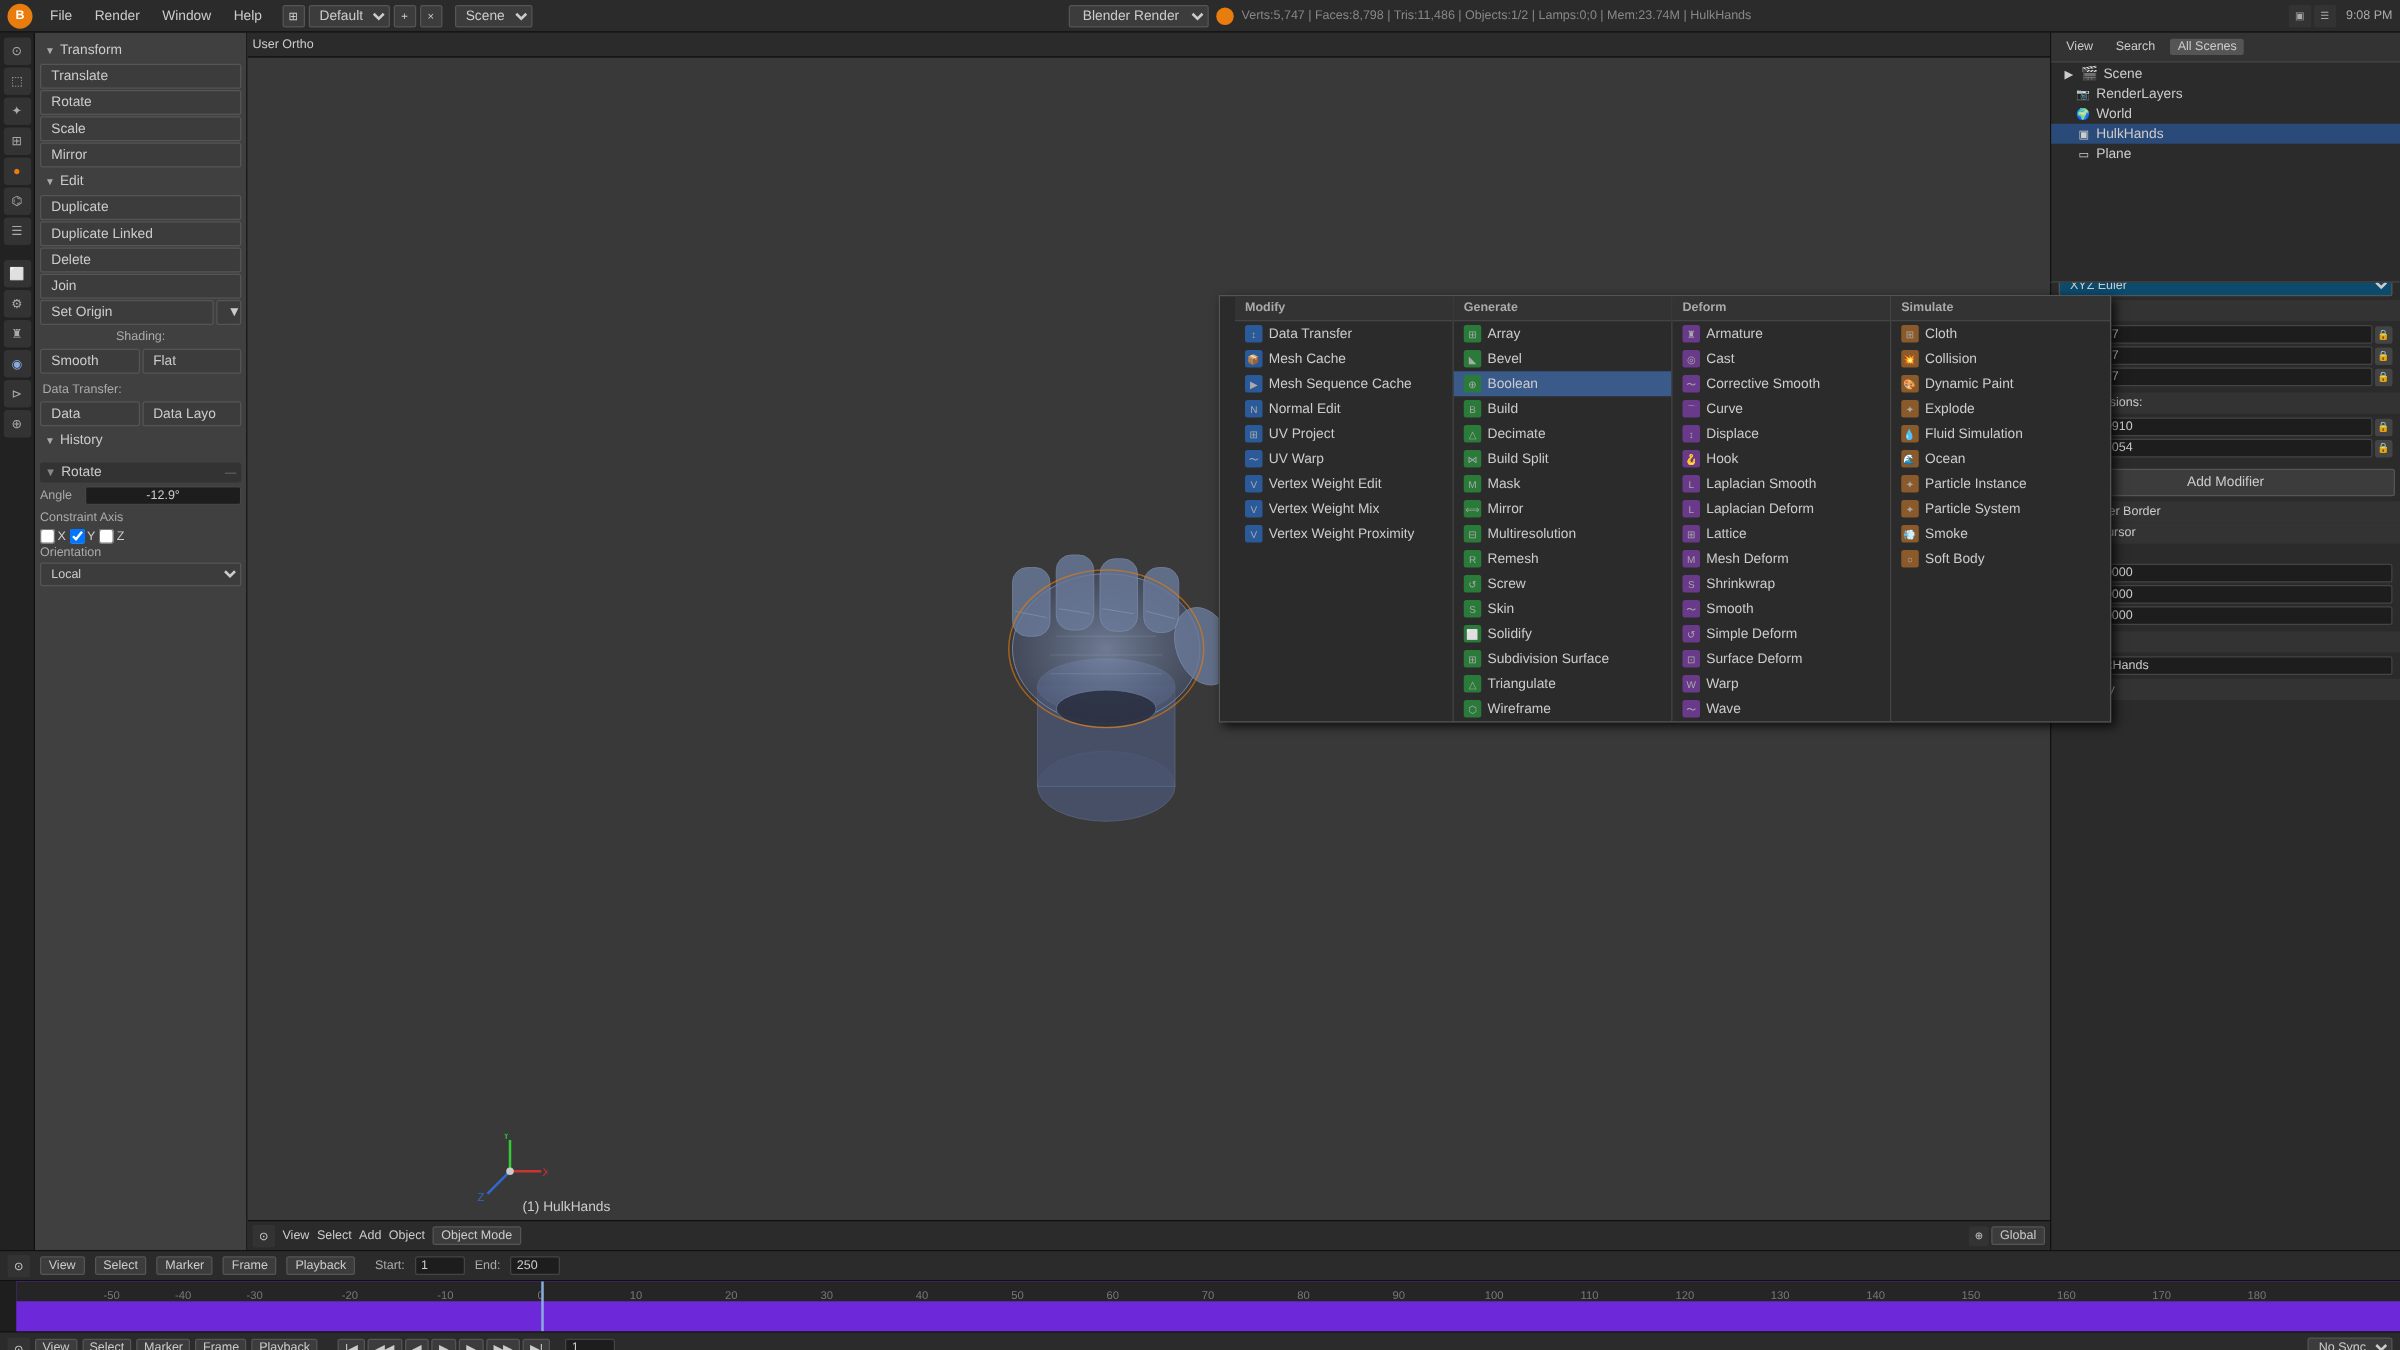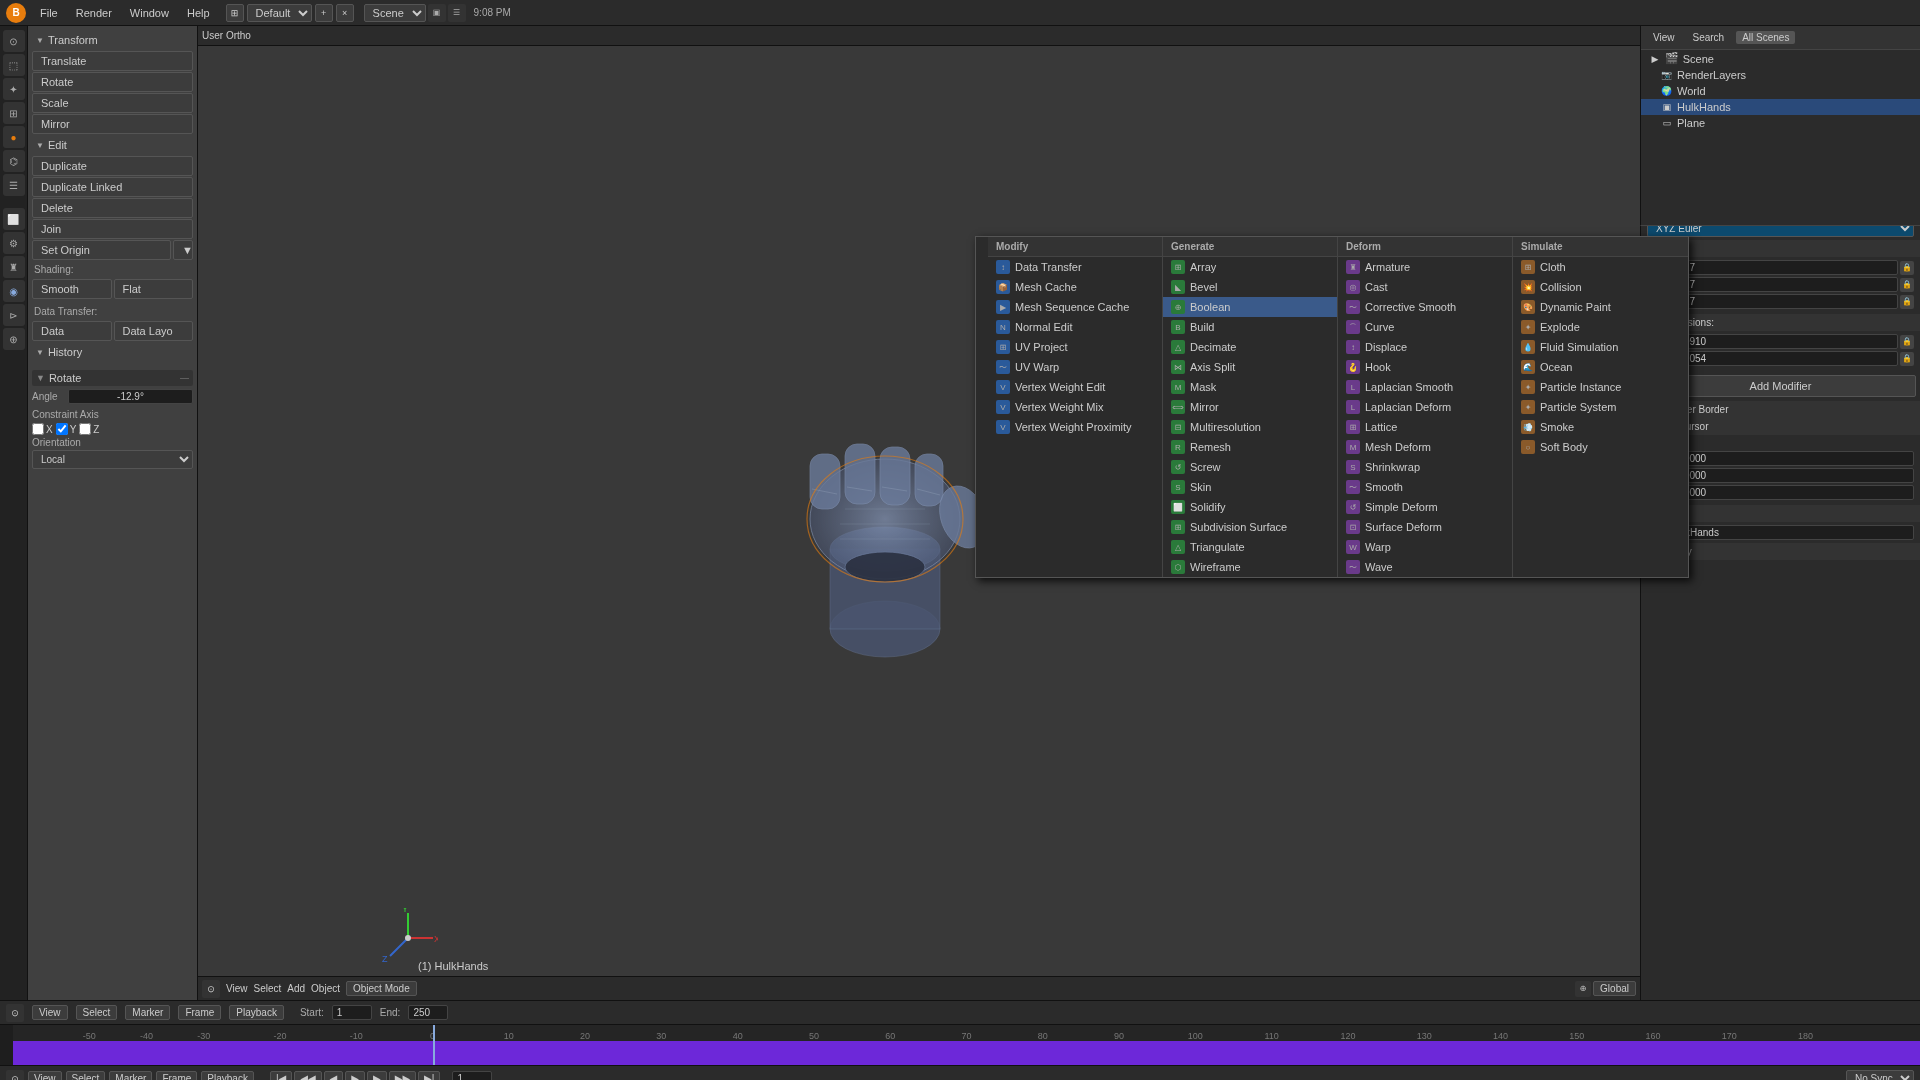--- a/index.html
+++ b/index.html
@@ -492,20 +492,27 @@
     <div style="width:18px;height:18px;background:#3c3c3c;border:1px solid #555;border-radius:2px;display:flex;align-items:center;justify-content:center;font-size:9px;color:#ccc;">+</div>
     <div style="width:18px;height:18px;background:#3c3c3c;border:1px solid #555;border-radius:2px;display:flex;align-items:center;justify-content:center;font-size:9px;color:#ccc;">×</div>
   </div>
 
   <div style="margin-left:8px;display:flex;align-items:center;gap:3px;">
     <select style="background:#3c3c3c;border:1px solid #555;color:#ccc;padding:1px 4px;font-size:11px;border-radius:2px;">
       <option>Scene</option>
     </select>
   </div>
 
+  <div class="top-bar-center">
+    <select class="top-bar-engine-select">
+      <option>Blender Render</option>
+    </select>
+    <div style="width:14px;height:14px;background:#e87d0d;border-radius:50%;"></div>
+    <span class="top-bar-info">Verts:5,747 | Faces:8,798 | Tris:11,486 | Objects:1/2 | Lamps:0;0 | Mem:23.74M | HulkHands</span>
+  </div>
 
   <div class="top-bar-right">
     <div style="display:flex;gap:2px;align-items:center;">
       <div style="width:18px;height:18px;background:#333;border-radius:2px;font-size:8px;display:flex;align-items:center;justify-content:center;">▣</div>
       <div style="width:18px;height:18px;background:#333;border-radius:2px;font-size:8px;display:flex;align-items:center;justify-content:center;">☰</div>
     </div>
     <span>9:08 PM</span>
   </div>
 </div>
 
@@ -538,21 +545,21 @@
     <div class="sidebar-section-header">Edit</div>
     <button class="sidebar-btn">Duplicate</button>
     <button class="sidebar-btn">Duplicate Linked</button>
     <button class="sidebar-btn">Delete</button>
     <button class="sidebar-btn">Join</button>
     <div class="sidebar-btn-row">
       <button class="sidebar-btn">Set Origin</button>
       <button class="sidebar-btn" style="max-width:20px;text-align:center;">▼</button>
     </div>
 
-    <div style="padding:3px 6px;font-size:10px;color:#aaa;">Shading:</div>
+    <div style="padding:3px 6px;font-size:10px;color:#aaa;text-align:center;">Shading:</div>
     <div class="sidebar-btn-row">
       <button class="sidebar-btn">Smooth</button>
       <button class="sidebar-btn">Flat</button>
     </div>
 
     <div style="padding:3px 6px;font-size:10px;color:#aaa;margin-top:4px;">Data Transfer:</div>
     <div class="sidebar-btn-row">
       <button class="sidebar-btn">Data</button>
       <button class="sidebar-btn">Data Layo</button>
     </div>
@@ -896,21 +903,21 @@
     <div class="modifier-item">
       <div class="mod-icon green">B</div>
       <span>Build</span>
     </div>
     <div class="modifier-item">
       <div class="mod-icon green">△</div>
       <span>Decimate</span>
     </div>
     <div class="modifier-item">
       <div class="mod-icon green">⋈</div>
-      <span>Axis Split</span>
+      <span>Build Split</span>
     </div>
     <div class="modifier-item">
       <div class="mod-icon green">M</div>
       <span>Mask</span>
     </div>
     <div class="modifier-item">
       <div class="mod-icon green">⟺</div>
       <span>Mirror</span>
     </div>
     <div class="modifier-item">

